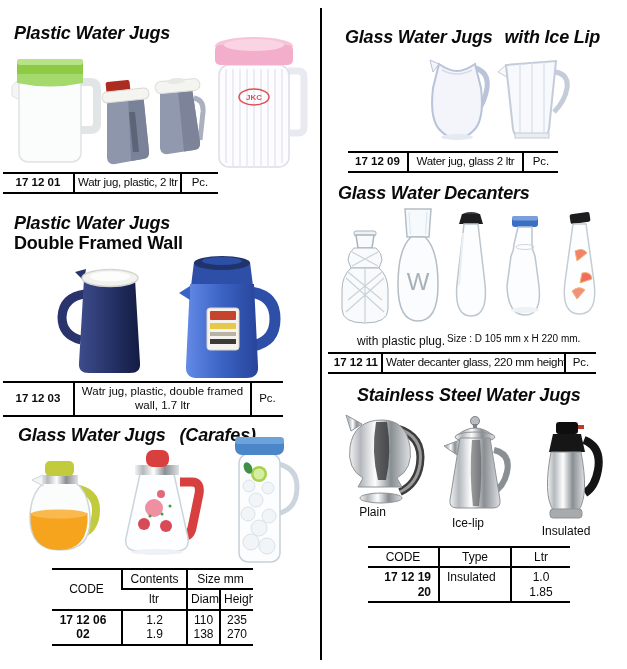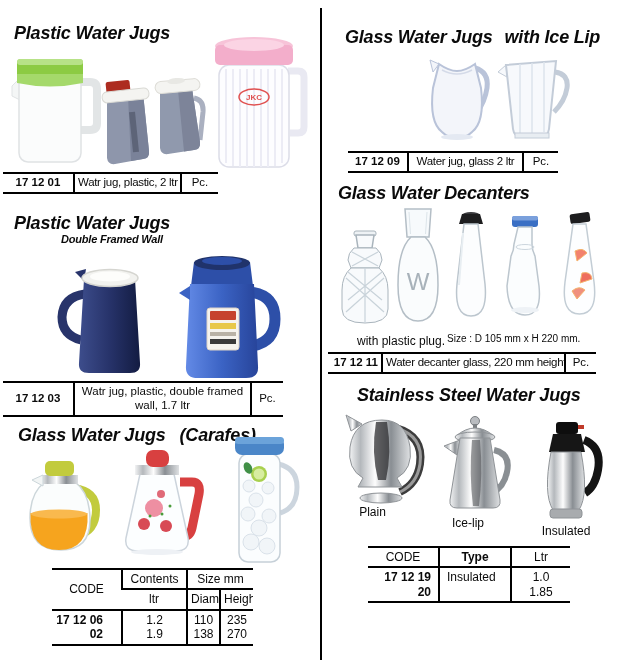--- a/index.html
+++ b/index.html
@@ -1,34 +1,34 @@
 <!DOCTYPE html>
 <html><head>
 <meta charset="utf-8">
 <style>
   html,body{margin:0;padding:0;background:#ffffff;}
   body{width:627px;height:669px;position:relative;overflow:hidden;
        font-family:"Liberation Sans",sans-serif;color:#0a0a0a;}
   .a{position:absolute;}
   .h{font-weight:bold;font-style:italic;font-size:18px;line-height:1.05;letter-spacing:-0.2px;white-space:nowrap;}
-  .hs{font-weight:bold;font-style:italic;font-size:11px;letter-spacing:-0.2px;white-space:nowrap;margin-left:47px;}
+  .hs{font-weight:bold;font-size:18px;letter-spacing:-0.2px;white-space:nowrap;}
   .divider{background:#000;}
   .caption{font-size:12px;white-space:nowrap;}
   .imglabel{font-size:12px;text-align:center;white-space:nowrap;}
   table.ct{border-collapse:collapse;border-top:2.5px solid #000;border-bottom:2.5px solid #000;
            font-size:11.5px;table-layout:fixed;}
   table.ct td{border-left:2px solid #000;text-align:center;vertical-align:middle;
               padding:2px 3px;line-height:1.2;overflow:hidden;}
   table.ct td:first-child{border-left:none;}
   td.code,div.codeln{font-weight:bold;}
   .nw{white-space:nowrap;letter-spacing:-0.3px;}
   
   .t3 td{padding:1px 3px;}
   .t3 .bb{border-bottom:2px solid #000;}
-  .t3 .coderow{text-align:right;padding-right:18px;}
+  .t3 .coderow{text-align:center;padding-right:10px;}
   
   .t6 tr.dr td{border-top:2px solid #000;}
   .t6 .coderow{text-align:right;padding-right:7px;}
   .t6 .typecell{text-align:left;padding-left:7px;}
   svg{display:block;}
   svg text{font-family:"Liberation Sans",sans-serif;}
 </style>
 </head>
 <body>
 
@@ -331,21 +331,21 @@
   <path d="M25 18h28l4 18H21z" fill="#161616"></path>
   <path d="M23 36q-8 42 2 58h26q10-16 2-58z" fill="url(#gsteel)" stroke="#8f9397"></path>
   <rect x="22" y="93" width="32" height="9" rx="3" fill="#a8abae" stroke="#8f9397"></rect>
 </svg>
 <div class="a imglabel" style="left:528px;top:524px;width:76px;">Insulated</div>
 
 <table class="ct t6 a" style="left:368px;top:546px;width:202px;font-size:12px;">
   <tbody>
       <tr>
     <td style="width:64px;">CODE</td>
-    <td style="width:64px;font-weight:bold;">Type</td>
+    <td style="width:64px;">Type</td>
     <td>Ltr</td>
   </tr>
   <tr class="dr">
     <td class="coderow">
       <div class="codeln">17 12 19</div>
       <div class="codeln">20</div>
     </td>
     <td class="typecell" style="vertical-align:top;">Insulated</td>
     <td>
       <div>1.0</div>

